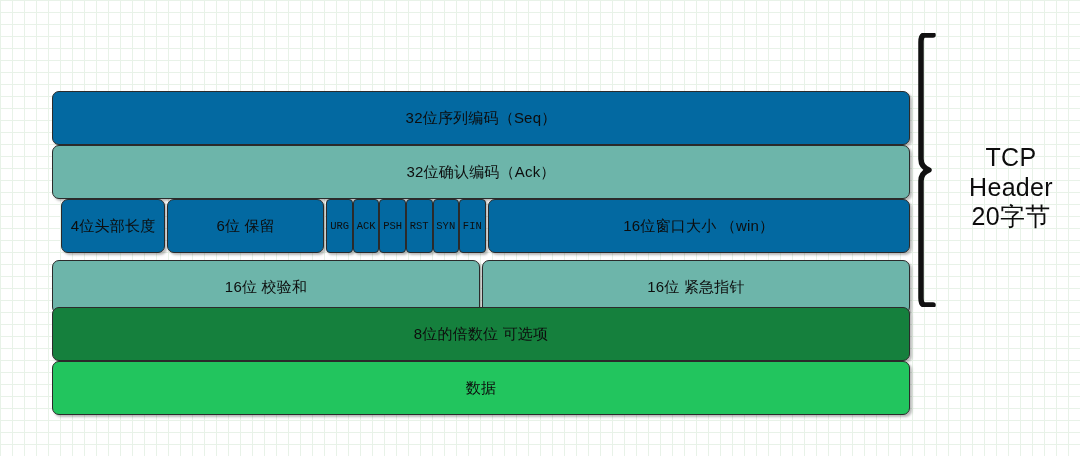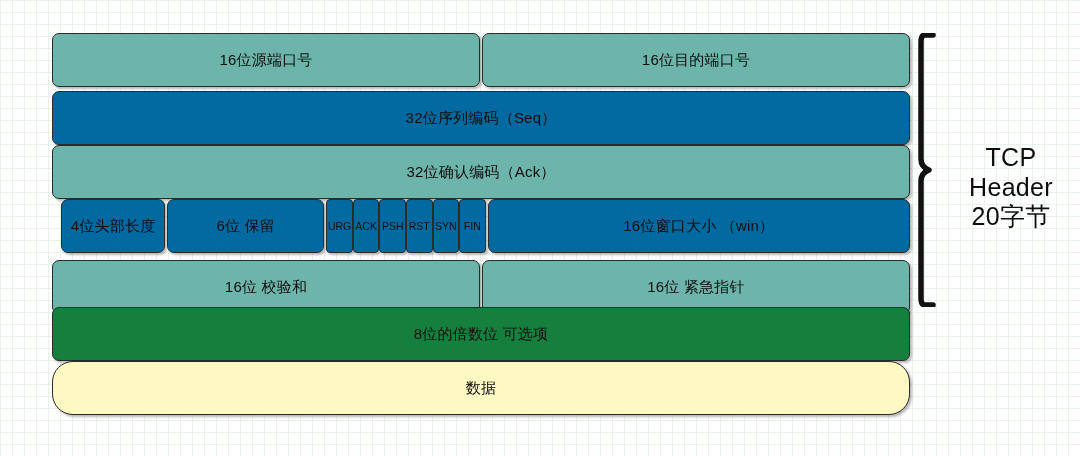--- a/index.html
+++ b/index.html
@@ -64,37 +64,37 @@
 
   .cell.wrap {
     white-space: normal;
     line-height: 1.18;
     margin-left: 9px;
   }
 
   .c-teal   { background-color: #6db5aa; }
   .c-green  { background-color: #0369a1; }
   .c-orange-light { background-color: #15803d; }
-  .c-orange-deep  { background-color: #fef9c3; border-radius: 21px; }
+  .c-orange-deep  { background-color: #22c55e; }
 
   
   #row-ports      { top: 33px; }
   #row-seq        { top: 91px; }
   #row-ack        { top: 145px; }
   #row-flags      { top: 199px; }
   #row-checksum   { top: 260px; }
   #row-options    { top: 307px; }
   #row-data       { top: 361px; }
 
   
   .w-half { width: 429px; }
   .w-full { width: 858px; }
   .w-hdrlen { width: 106px; }
   .w-reserved { width: 160px; }
-  .w-flag { width: 27px; }
+  .w-flag { width: 27px; font-family: Liberation Mono, monospace; }
   .w-window { width: 430px; }
 
   .gap { width: 2px; flex: 0 0 2px; }
 
   
   #brace-wrap {
     position: absolute;
     left: 918px;
     top: 33px;
     width: 26px;
@@ -112,25 +112,20 @@
     color: #0d0d0d;
     text-align: center;
     letter-spacing: 0.3px;
   }
 </style>
 </head>
 <body>
 
 <div id="diagram">
 
-  <div class="row" id="row-ports">
-    <div class="cell c-teal w-half">16位源端口号</div>
-    <div class="gap"></div>
-    <div class="cell c-teal w-half">16位目的端口号</div>
-  </div>
 
   <div class="row" id="row-seq">
     <div class="cell c-green w-full">32位序列编码（Seq）</div>
   </div>
 
   <div class="row" id="row-ack">
     <div class="cell c-teal w-full">32位确认编码（Ack）</div>
   </div>
 
   <div class="row" id="row-flags">

